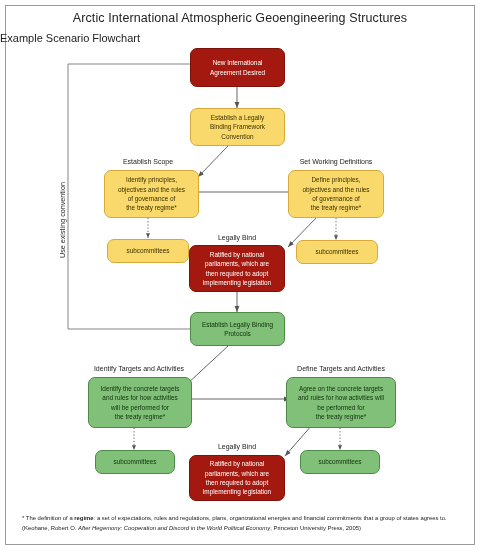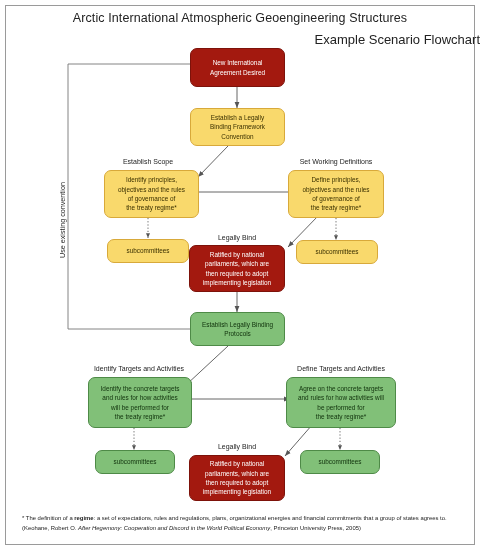--- a/index.html
+++ b/index.html
@@ -28,22 +28,22 @@
     position:absolute;
     left:0;top:11px;width:480px;
     text-align:center;
     font-size:12.5px;
     color:#222;
     letter-spacing:0.1px;
   }
   .subtitle{
     position:absolute;
     left:0;top:32px;width:480px;
-    text-align:right;
-    font-size:13px;
+    text-align:left;
+    font-size:11px;
     color:#222;
   }
   svg.edges{
     position:absolute;
     left:0;top:0;
     width:480px;height:550px;
     overflow:visible;
   }
   .node{
     position:absolute;

